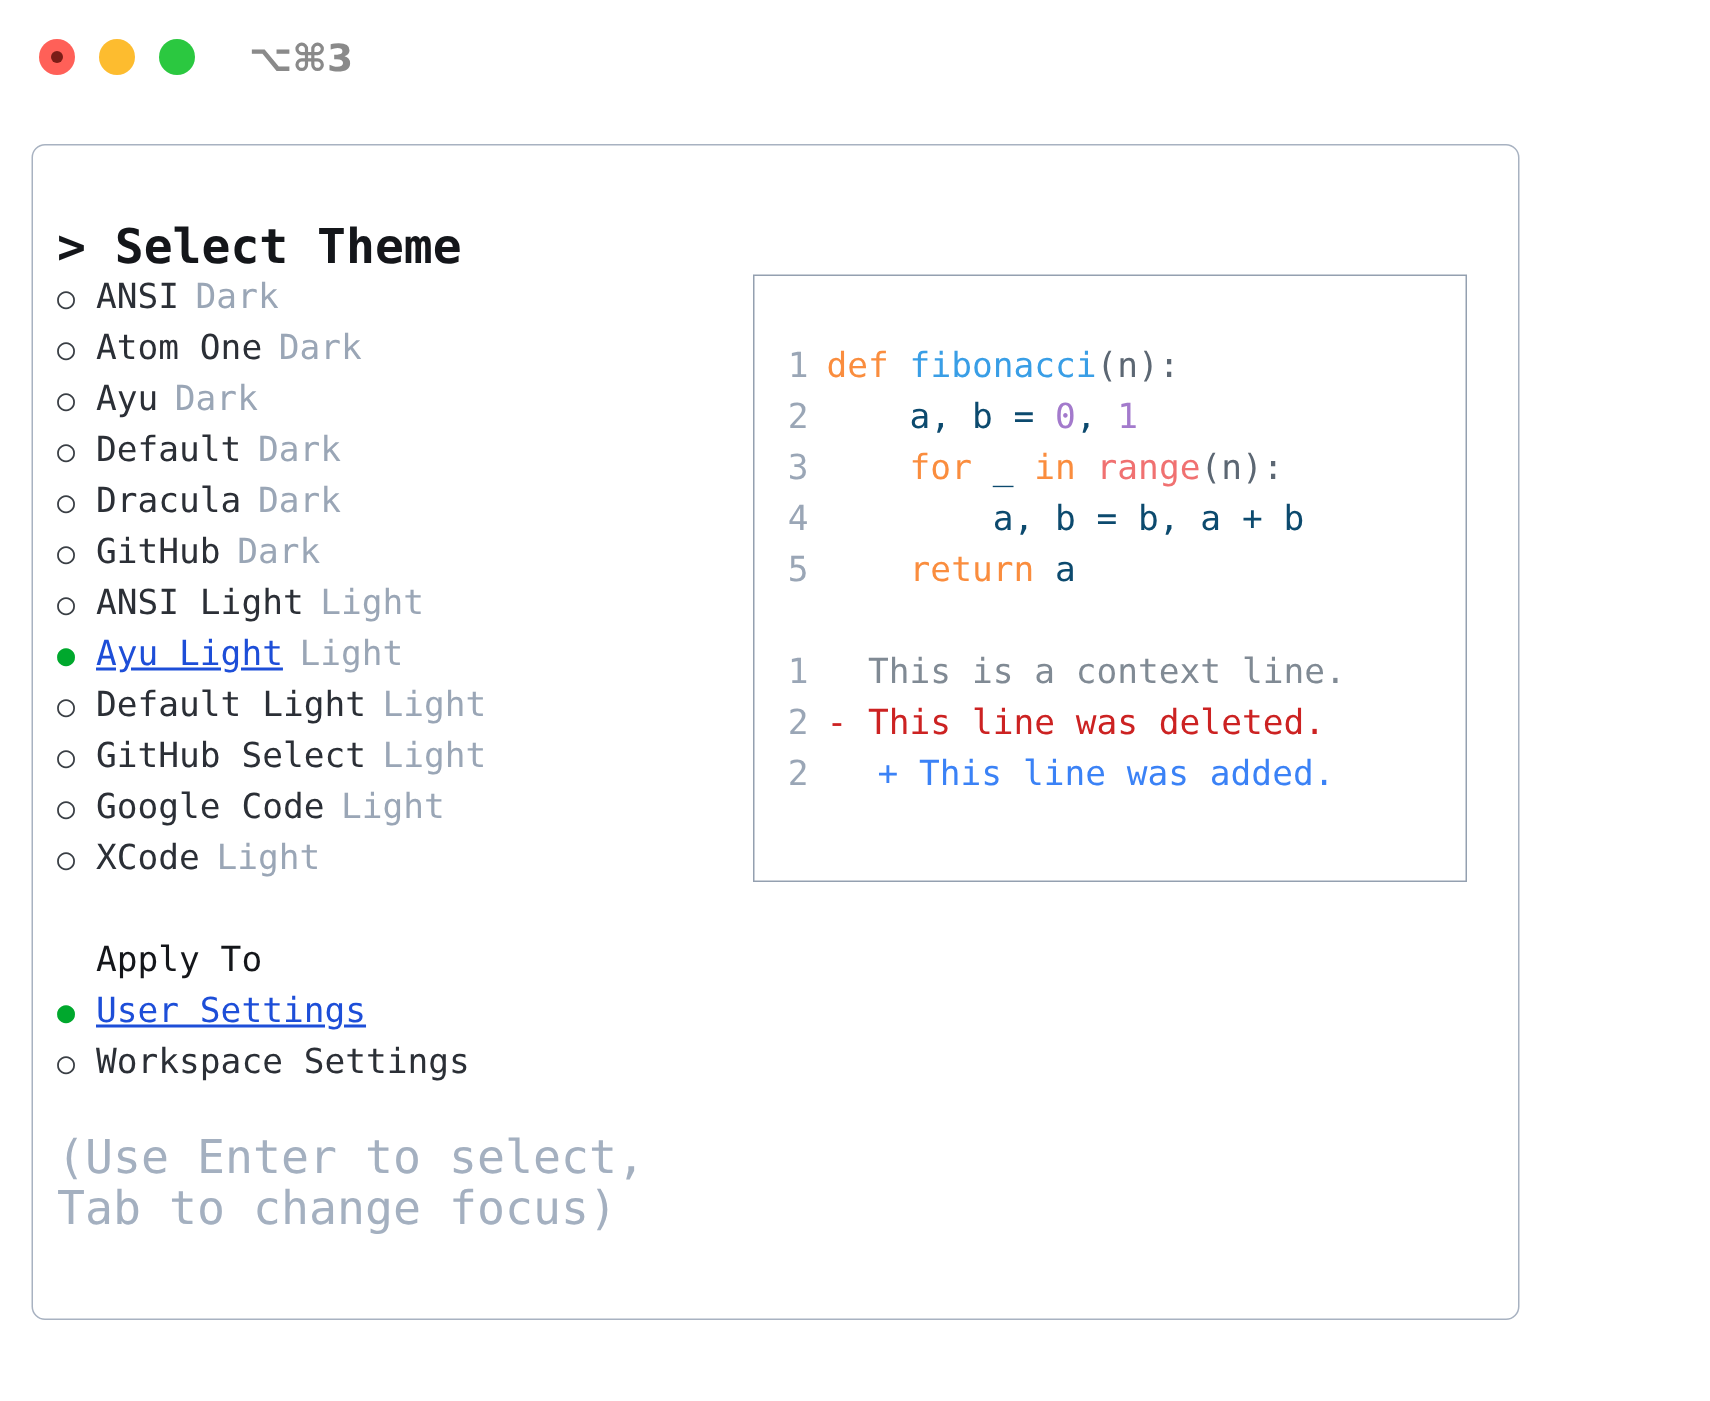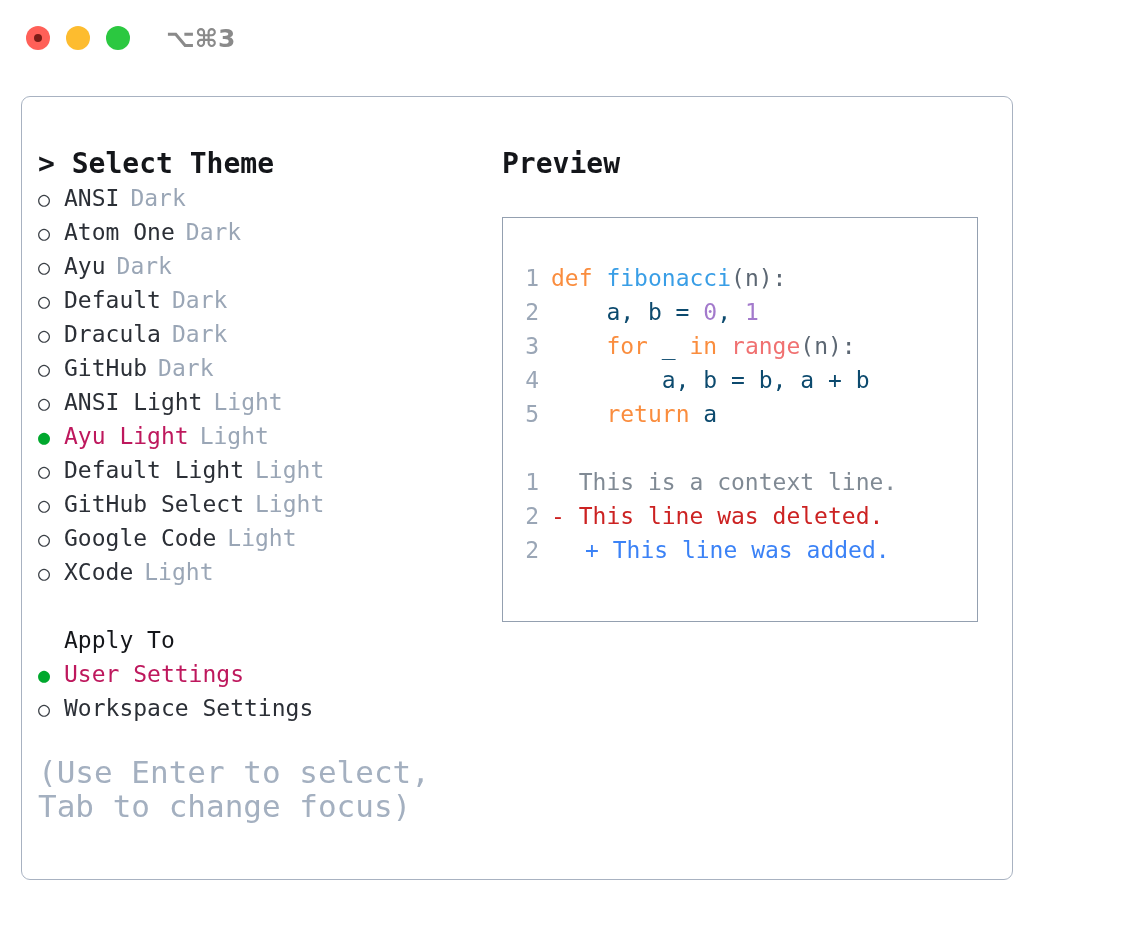--- a/index.html
+++ b/index.html
@@ -76,21 +76,21 @@
     box-sizing: border-box;
   }
 
   
   .left-col {
     position: absolute;
     left: 16px; top: 50px;
     width: 460px;
   }
   .col-heading {
-    font-size: 28px;
+    font-size: 32px;
     font-weight: bold;
     color: #14161a;
     line-height: 34px;
     white-space: pre;
   }
   .theme-row {
     display: flex;
     align-items: baseline;
     line-height: 34px;
     height: 34px;
@@ -99,21 +99,21 @@
   }
   .bullet {
     display: inline-block;
     width: 26px;
     flex: 0 0 26px;
     font-size: 20px;
     color: #3a3f45;
   }
   .bullet.sel { color: #00a82d; }
   .theme-name { color: #2b2f36; }
-  .theme-row.selected .theme-name { color: #be185d; }
+  .theme-row.selected .theme-name { color: #1d4ed8; text-decoration: underline; }
   .theme-kind {
     color: #9aa6b6;
     margin-left: 11px;
   }
 
   .apply-heading {
     font-size: 23px;
     color: #14161a;
     line-height: 34px;
     height: 34px;
@@ -210,20 +210,19 @@
       <div id="apply-list">
           <div class="theme-row selected"><span class="bullet sel">●</span><span class="theme-name">User Settings</span></div>
           <div class="theme-row"><span class="bullet">○</span><span class="theme-name">Workspace Settings</span></div>
         </div>
 
       <div class="spacer-30"></div>
       <div class="hint">(Use Enter to select, Tab to change focus)</div>
     </div>
 
     <div class="right-col">
-      <div class="col-heading">Preview</div>
       <div class="preview-box">
         <div class="code" id="code-area"><div class="code-line"><span class="ln">1</span><span class="kw">def</span><span class="plain"> </span><span class="fn">fibonacci</span><span class="punc">(n):</span></div><div class="code-line"><span class="ln">2</span><span class="plain">    a, b = </span><span class="num">0</span><span class="plain">, </span><span class="num">1</span></div><div class="code-line"><span class="ln">3</span><span class="plain">    </span><span class="kw">for</span><span class="plain"> _ </span><span class="kw">in</span><span class="plain"> </span><span class="builtin">range</span><span class="punc">(n):</span></div><div class="code-line"><span class="ln">4</span><span class="plain">        a, b = b, a + b</span></div><div class="code-line"><span class="ln">5</span><span class="plain">    </span><span class="kw">return</span><span class="plain"> a</span></div><div class="code-line">&nbsp;</div><div class="code-line"><span class="ln">1</span><span class="ctx">  This is a context line.</span></div><div class="code-line"><span class="ln">2</span><span class="del">- This line was deleted.</span></div><div class="code-line"><span class="ln">2</span><span class="add">+ This line was added.</span></div></div>
       </div>
     </div>
 
   </div>
 </div>
 
 </body></html>

